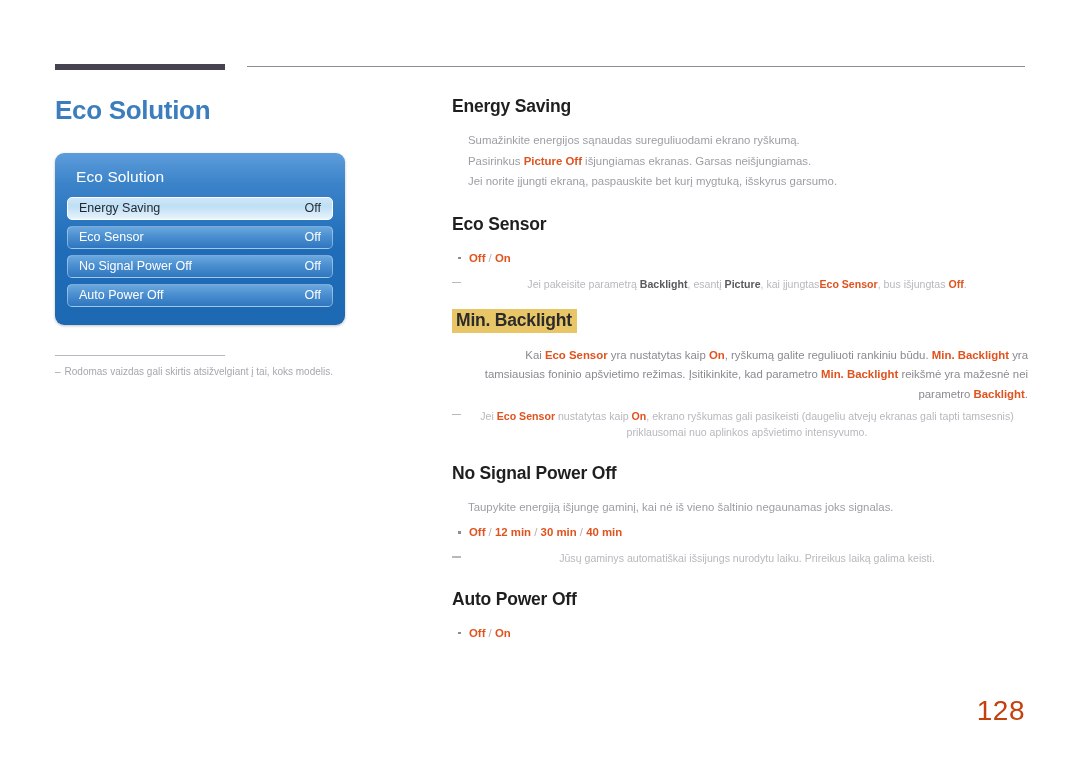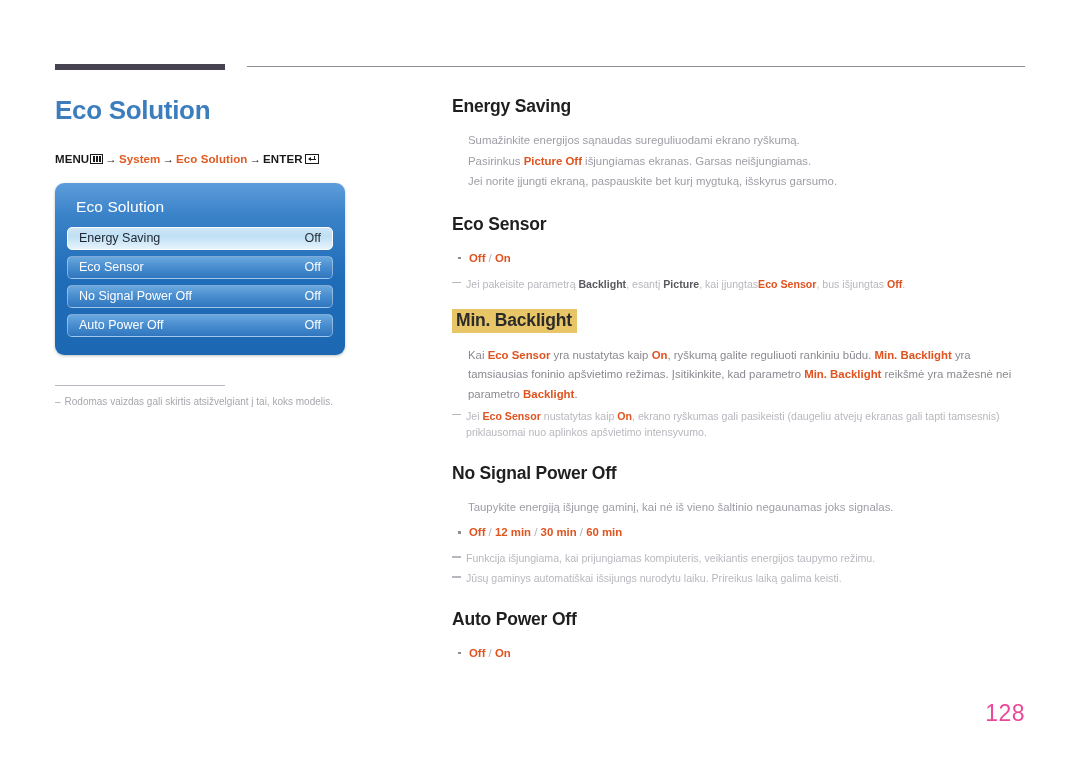--- a/index.html
+++ b/index.html
@@ -191,21 +191,21 @@
     color: #2b2b2b;
     padding: 1px 5px 2px 4px;
     margin-bottom: 13px;
   }
   .body-txt {
     font-size: 11.4px;
     color: #9e9ca4;
     line-height: 1.72;
     margin: 0 0 1px 16px;
   }
-  .body-txt.dark { color: #8b8990; }
+  .body-txt.dark { color: #8b8990; text-align: right; }
   .kw { color: #e0531f; font-weight: bold; }
 
   .bullet-line {
     font-size: 11.4px;
     line-height: 1.75;
     margin: 5px 0 7px 0;
     padding-left: 17px;
     position: relative;
     color: #b3b1b8;
   }
@@ -221,56 +221,56 @@
   .bullet-line b { color: #e0531f; font-weight: bold; }
   .bullet-line .sl { color: #b3b1b8; font-weight: normal; }
 
   .note-line {
     font-size: 10.6px;
     color: #b9b7be;
     line-height: 1.6;
     margin: 3px 0 2px 0;
     padding-left: 14px;
     position: relative;
+    text-align: center;
   }
   .note-line::before {
     content: "";
     position: absolute;
     left: 0px;
     top: 6px;
     width: 9px;
     height: 1.6px;
     background: #b9b7be;
   }
   .note-line .kw { color: #e0531f; }
   .note-line .bk { color: #5b5960; font-weight: bold; }
 
   .sec { margin-bottom: 22px; }
   .sec.tight { margin-bottom: 16px; }
 
   .page-num {
     position: absolute;
     right: 55px;
     bottom: 36px;
-    font-size: 23px;
-    color: #ec4899;
+    font-size: 28px;
+    color: #c2410c;
     letter-spacing: 0.5px;
   }
 </style>
 </head>
 <body>
 
 <div class="rule-thick"></div>
 <div class="rule-thin"></div>
 
 <div class="left-col">
 
   <h1 class="page-title">Eco Solution</h1>
 
-  <div class="breadcrumb"><span>MENU</span><span class="icon-menu"><i></i><i></i><i></i></span><span class="arrow">→</span><span class="bc-orange">System</span><span class="arrow">→</span><span class="bc-orange">Eco Solution</span><span class="arrow">→</span><span>ENTER</span><span class="icon-enter"><span class="head"></span></span></div>
 
   <div class="osd">
     <div class="osd-title">Eco Solution</div>
 
     <div class="osd-row selected">
       <span>Energy Saving</span>
       <span class="val">Off</span>
     </div>
     <div class="osd-row">
       <span>Eco Sensor</span>
@@ -309,22 +309,21 @@
 
   <div class="sec">
     <h2 class="sec-head hl">Min. Backlight</h2>
     <p class="body-txt dark"><span>Kai </span><span class="kw">Eco Sensor</span><span> yra nustatytas kaip </span><span class="kw">On</span><span>, ryškumą galite reguliuoti rankiniu būdu. </span><span class="kw">Min. Backlight</span><span> yra tamsiausias foninio apšvietimo režimas. Įsitikinkite, kad parametro </span><span class="kw">Min. Backlight</span><span> reikšmė yra mažesnė nei parametro </span><span class="kw">Backlight</span><span>.</span></p>
     <div class="note-line"><span>Jei </span><span class="kw">Eco Sensor</span><span> nustatytas kaip </span><span class="kw">On</span><span>, ekrano ryškumas gali pasikeisti (daugeliu atvejų ekranas gali tapti tamsesnis) priklausomai nuo aplinkos apšvietimo intensyvumo.</span></div>
   </div>
 
   <div class="sec">
     <h2 class="sec-head">No Signal Power Off</h2>
     <p class="body-txt">Taupykite energiją išjungę gaminį, kai nė iš vieno šaltinio negaunamas joks signalas.</p>
-    <div class="bullet-line"><b>Off</b><span class="sl"> / </span><b>12 min</b><span class="sl"> / </span><b>30 min</b><span class="sl"> / </span><b>60 min</b></div>
-    <div class="note-line">Funkcija išjungiama, kai prijungiamas kompiuteris, veikiantis energijos taupymo režimu.</div>
+    <div class="bullet-line"><b>Off</b><span class="sl"> / </span><b>12 min</b><span class="sl"> / </span><b>30 min</b><span class="sl"> / </span><b>40 min</b></div>
     <div class="note-line">Jūsų gaminys automatiškai išsijungs nurodytu laiku. Prireikus laiką galima keisti.</div>
   </div>
 
   <div class="sec">
     <h2 class="sec-head">Auto Power Off</h2>
     <div class="bullet-line"><b>Off</b><span class="sl"> / </span><b>On</b></div>
   </div>
 </div>
 
 <div class="page-num">128</div>

